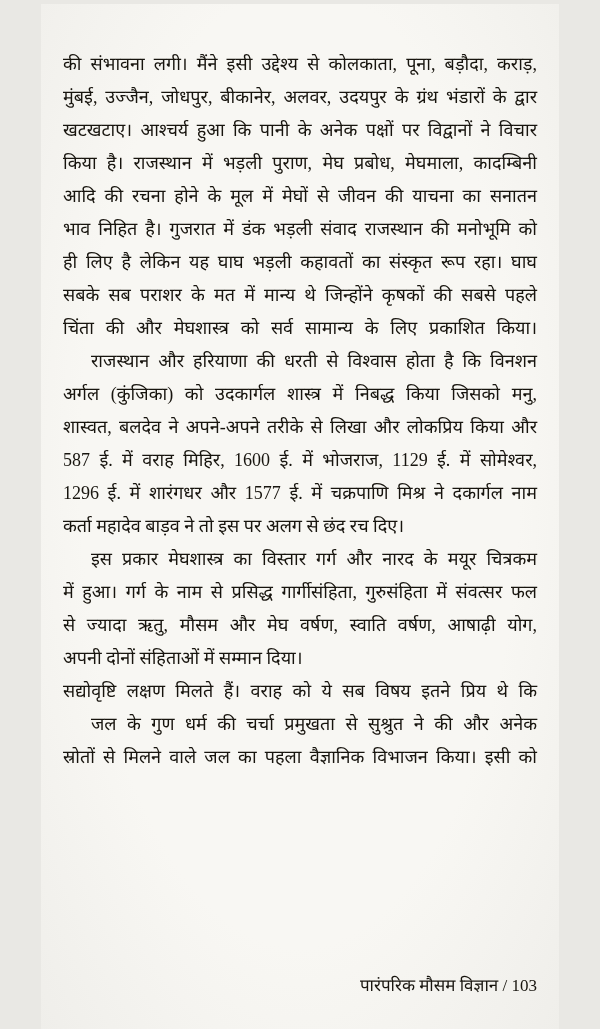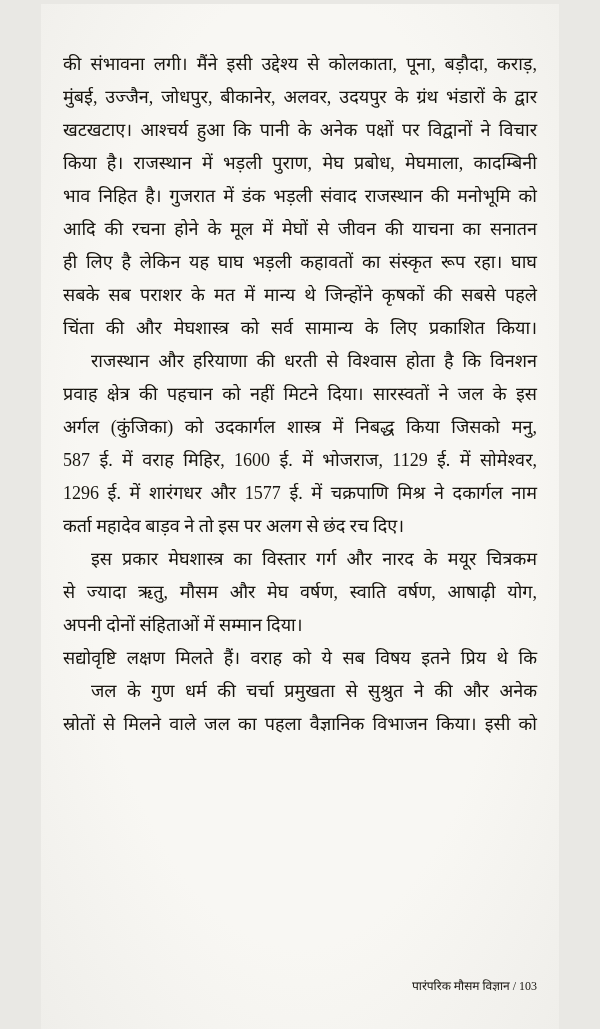--- a/index.html
+++ b/index.html
@@ -36,51 +36,52 @@
   }
   .line.indent { padding-left: 28px; }
   .line.short {
     text-align: center;
     text-align-last: left;
   }
   .footer {
     position: absolute;
     right: 22px;
     top: 970px;
-    font-size: 12px;
+    font-size: 17px;
     line-height: 24px;
     color: #17140e;
   }
 </style>
 </head>
 <body>
 
 <div class="page">
   <div class="text-block">
       <div class="para">
         <div class="line">की संभावना लगी। मैंने इसी उद्देश्य से कोलकाता, पूना, बड़ौदा, कराड़,</div>
         <div class="line">मुंबई, उज्जैन, जोधपुर, बीकानेर, अलवर, उदयपुर के ग्रंथ भंडारों के द्वार</div>
         <div class="line">खटखटाए। आश्चर्य हुआ कि पानी के अनेक पक्षों पर विद्वानों ने विचार</div>
         <div class="line">किया है। राजस्थान में भड़ली पुराण, मेघ प्रबोध, मेघमाला, कादम्बिनी</div>
+        <div class="line">आदि की रचना होने के मूल में मेघों से जीवन की याचना का सनातन</div>
         <div class="line">भाव निहित है। गुजरात में डंक भड़ली संवाद राजस्थान की मनोभूमि को</div>
-        <div class="line">आदि की रचना होने के मूल में मेघों से जीवन की याचना का सनातन</div>
         <div class="line">ही लिए है लेकिन यह घाघ भड़ली कहावतों का संस्कृत रूप रहा। घाघ</div>
         <div class="line">सबके सब पराशर के मत में मान्य थे जिन्होंने कृषकों की सबसे पहले</div>
         <div class="line">चिंता की और मेघशास्त्र को सर्व सामान्य के लिए प्रकाशित किया।</div>
       </div>
       <div class="para">
         <div class="line indent">राजस्थान और हरियाणा की धरती से विश्वास होता है कि विनशन</div>
-        <div class="line">प्रवाह क्षेत्र की पहचान को नहीं मिटने दिया। सारस्वतों ने जल के इस</div>
         <div class="line">अर्गल (कुंजिका) को उदकार्गल शास्त्र में निबद्ध किया जिसको मनु,</div>
+        <div class="line">शास्वत, बलदेव ने अपने-अपने तरीके से लिखा और लोकप्रिय किया और</div>
         <div class="line">587 ई. में वराह मिहिर, 1600 ई. में भोजराज, 1129 ई. में सोमेश्वर,</div>
         <div class="line">1296 ई. में शारंगधर और 1577 ई. में चक्रपाणि मिश्र ने दकार्गल नाम</div>
         <div class="line short">कर्ता महादेव बाड़व ने तो इस पर अलग से छंद रच दिए।</div>
       </div>
       <div class="para">
         <div class="line indent">इस प्रकार मेघशास्त्र का विस्तार गर्ग और नारद के मयूर चित्रकम</div>
+        <div class="line">में हुआ। गर्ग के नाम से प्रसिद्ध गार्गीसंहिता, गुरुसंहिता में संवत्सर फल</div>
         <div class="line">से ज्यादा ऋतु, मौसम और मेघ वर्षण, स्वाति वर्षण, आषाढ़ी योग,</div>
         <div class="line short">अपनी दोनों संहिताओं में सम्मान दिया।</div>
         <div class="line">सद्योवृष्टि लक्षण मिलते हैं। वराह को ये सब विषय इतने प्रिय थे कि</div>
       </div>
       <div class="para">
         <div class="line indent">जल के गुण धर्म की चर्चा प्रमुखता से सुश्रुत ने की और अनेक</div>
         <div class="line">स्रोतों से मिलने वाले जल का पहला वैज्ञानिक विभाजन किया। इसी को</div>
       </div>
     </div>
   <div class="footer">पारंपरिक मौसम विज्ञान / 103</div>

